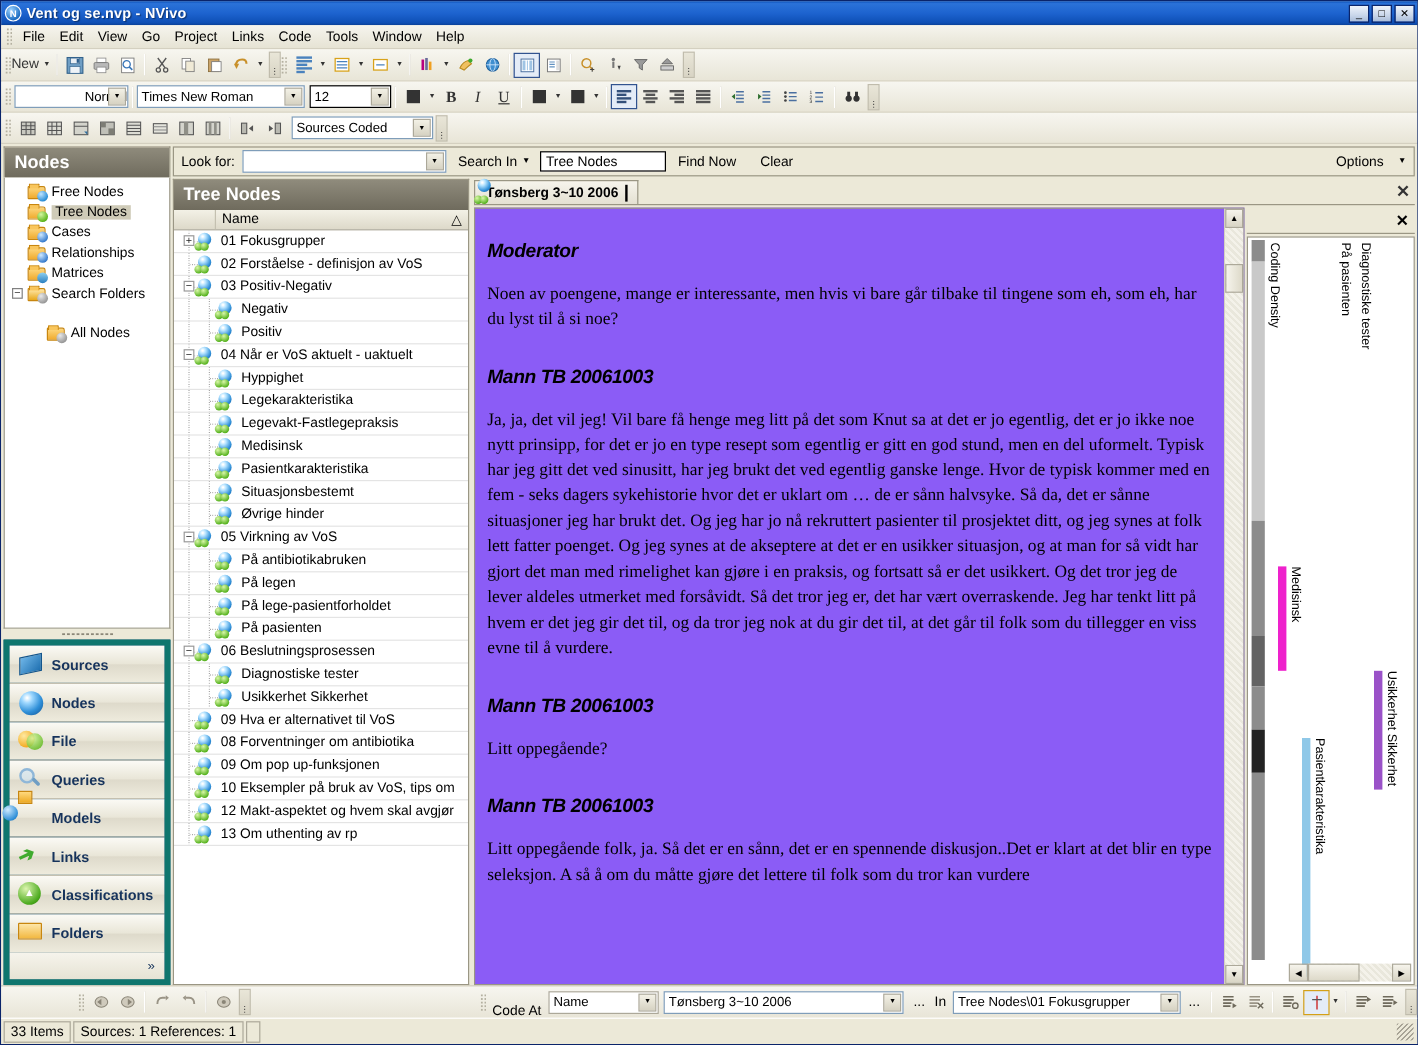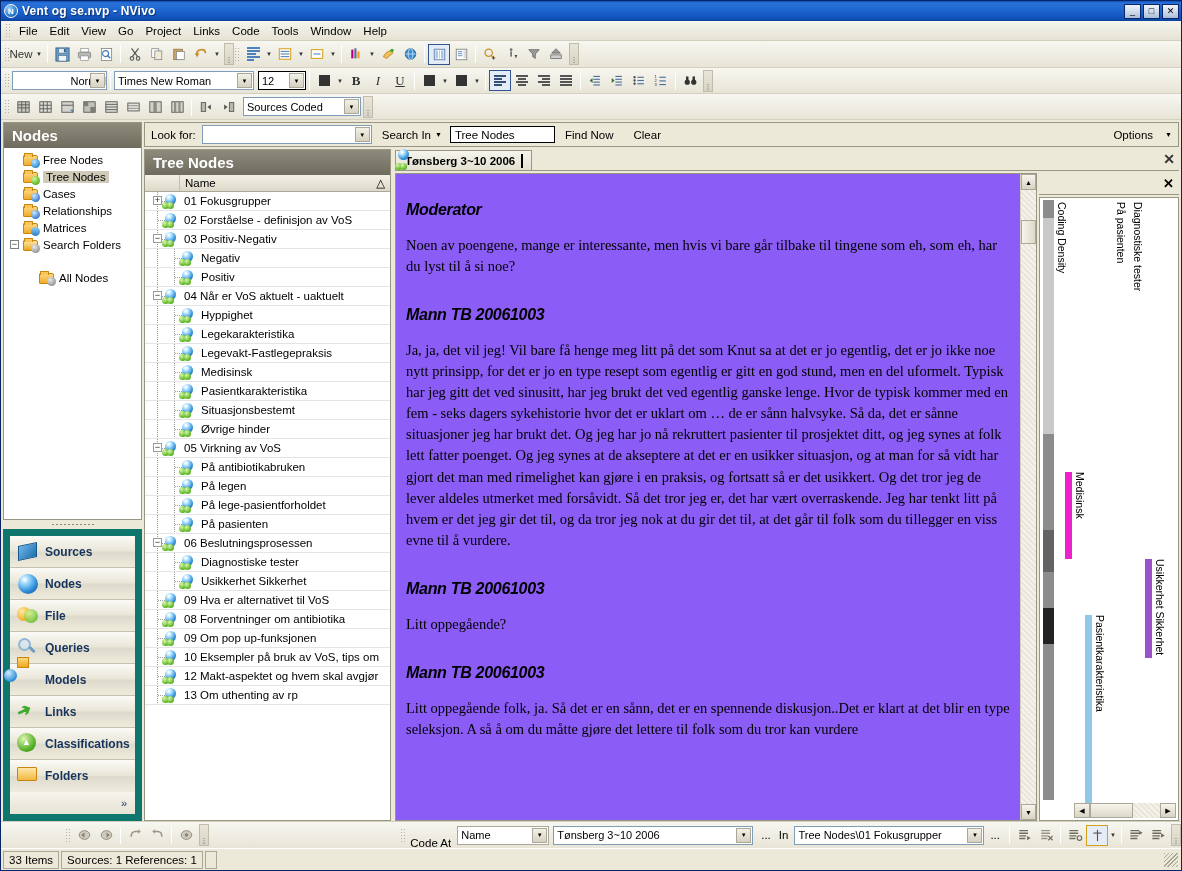--- a/index.html
+++ b/index.html
@@ -128,21 +128,21 @@
   .b-green{ background: radial-gradient(circle at 35% 30%,#d4f5a0,#5fb81f 70%,#31700c); }
   .b-rel  { background: radial-gradient(circle at 35% 30%,#cfe9ff,#3b7fd0 70%,#1a4e8f); }
   .b-mat  { background: linear-gradient(to bottom,#8fd0f0,#2a7fc0); }
   .b-search{background: radial-gradient(circle at 35% 30%,#e7e7e7,#9a9a9a 70%,#5a5a5a); }
   
   .navsplit { height:9px; flex:0 0 9px; background:#ece9d8;
               display:flex; align-items:center; justify-content:center; }
   .navsplit i { display:block; width:44px;height:3px;
     background-image: radial-gradient(circle,#8b8778 40%, transparent 41%);
     background-size:4px 3px; }
-  .navlist { flex:0 0 auto; border:7px solid #0f766e; background:#0c4a6e; }
+  .navlist { flex:0 0 auto; border:5px solid #0f766e; background:#0c4a6e; }
   .navbtn {
     height:32px; display:flex; align-items:center; padding-left:7px;
     font-size:12px; font-weight:bold; color:#16335c;
     background: linear-gradient(to bottom,#fbfaf5 0%,#e9e6d8 48%,#dedacb 52%,#eeebdd 100%);
     border-bottom:1px solid #c4c0b0;
   }
   .navbtn.active { background: linear-gradient(to bottom,#e3e1da 0%,#d2cfc2 48%,#cbc8ba 52%,#dddac f 100%); }
   .navbtn .ic { width:22px; height:22px; flex:0 0 22px; margin-right:6px; position:relative; }
   .navbtn .lb { }
   .navmore { height:22px; display:flex; align-items:center; justify-content:flex-end;
@@ -484,21 +484,21 @@
     <div class="grip"></div>
     <div class="combo" style="width:95px;justify-content:flex-end;">
       <span>Normal</span>
       <span class="cbtn">▼</span>
     </div>
     <div class="tb-sep"></div>
     <div class="combo" style="width:140px;">
       <span>Times New Roman</span>
       <span class="cbtn">▼</span>
     </div>
-    <div class="combo" style="width:48px;margin-left:4px;border:1px solid #000;">
+    <div class="combo" style="width:68px;margin-left:4px;border:1px solid #000;">
       <span>12</span>
       <span class="cbtn">▼</span>
     </div>
     <div class="tb-sep"></div>
     <div class="tb-btn">
         <span class="ic-sq" style="background:#333"></span>
       </div>
     <div class="tb-arrow">▼</div>
     <div class="tb-btn" style="font-family:'Liberation Serif',serif;font-weight:bold;font-size:13px;">B</div>
     <div class="tb-btn" style="font-family:'Liberation Serif',serif;font-style:italic;font-size:13px;">I</div>

